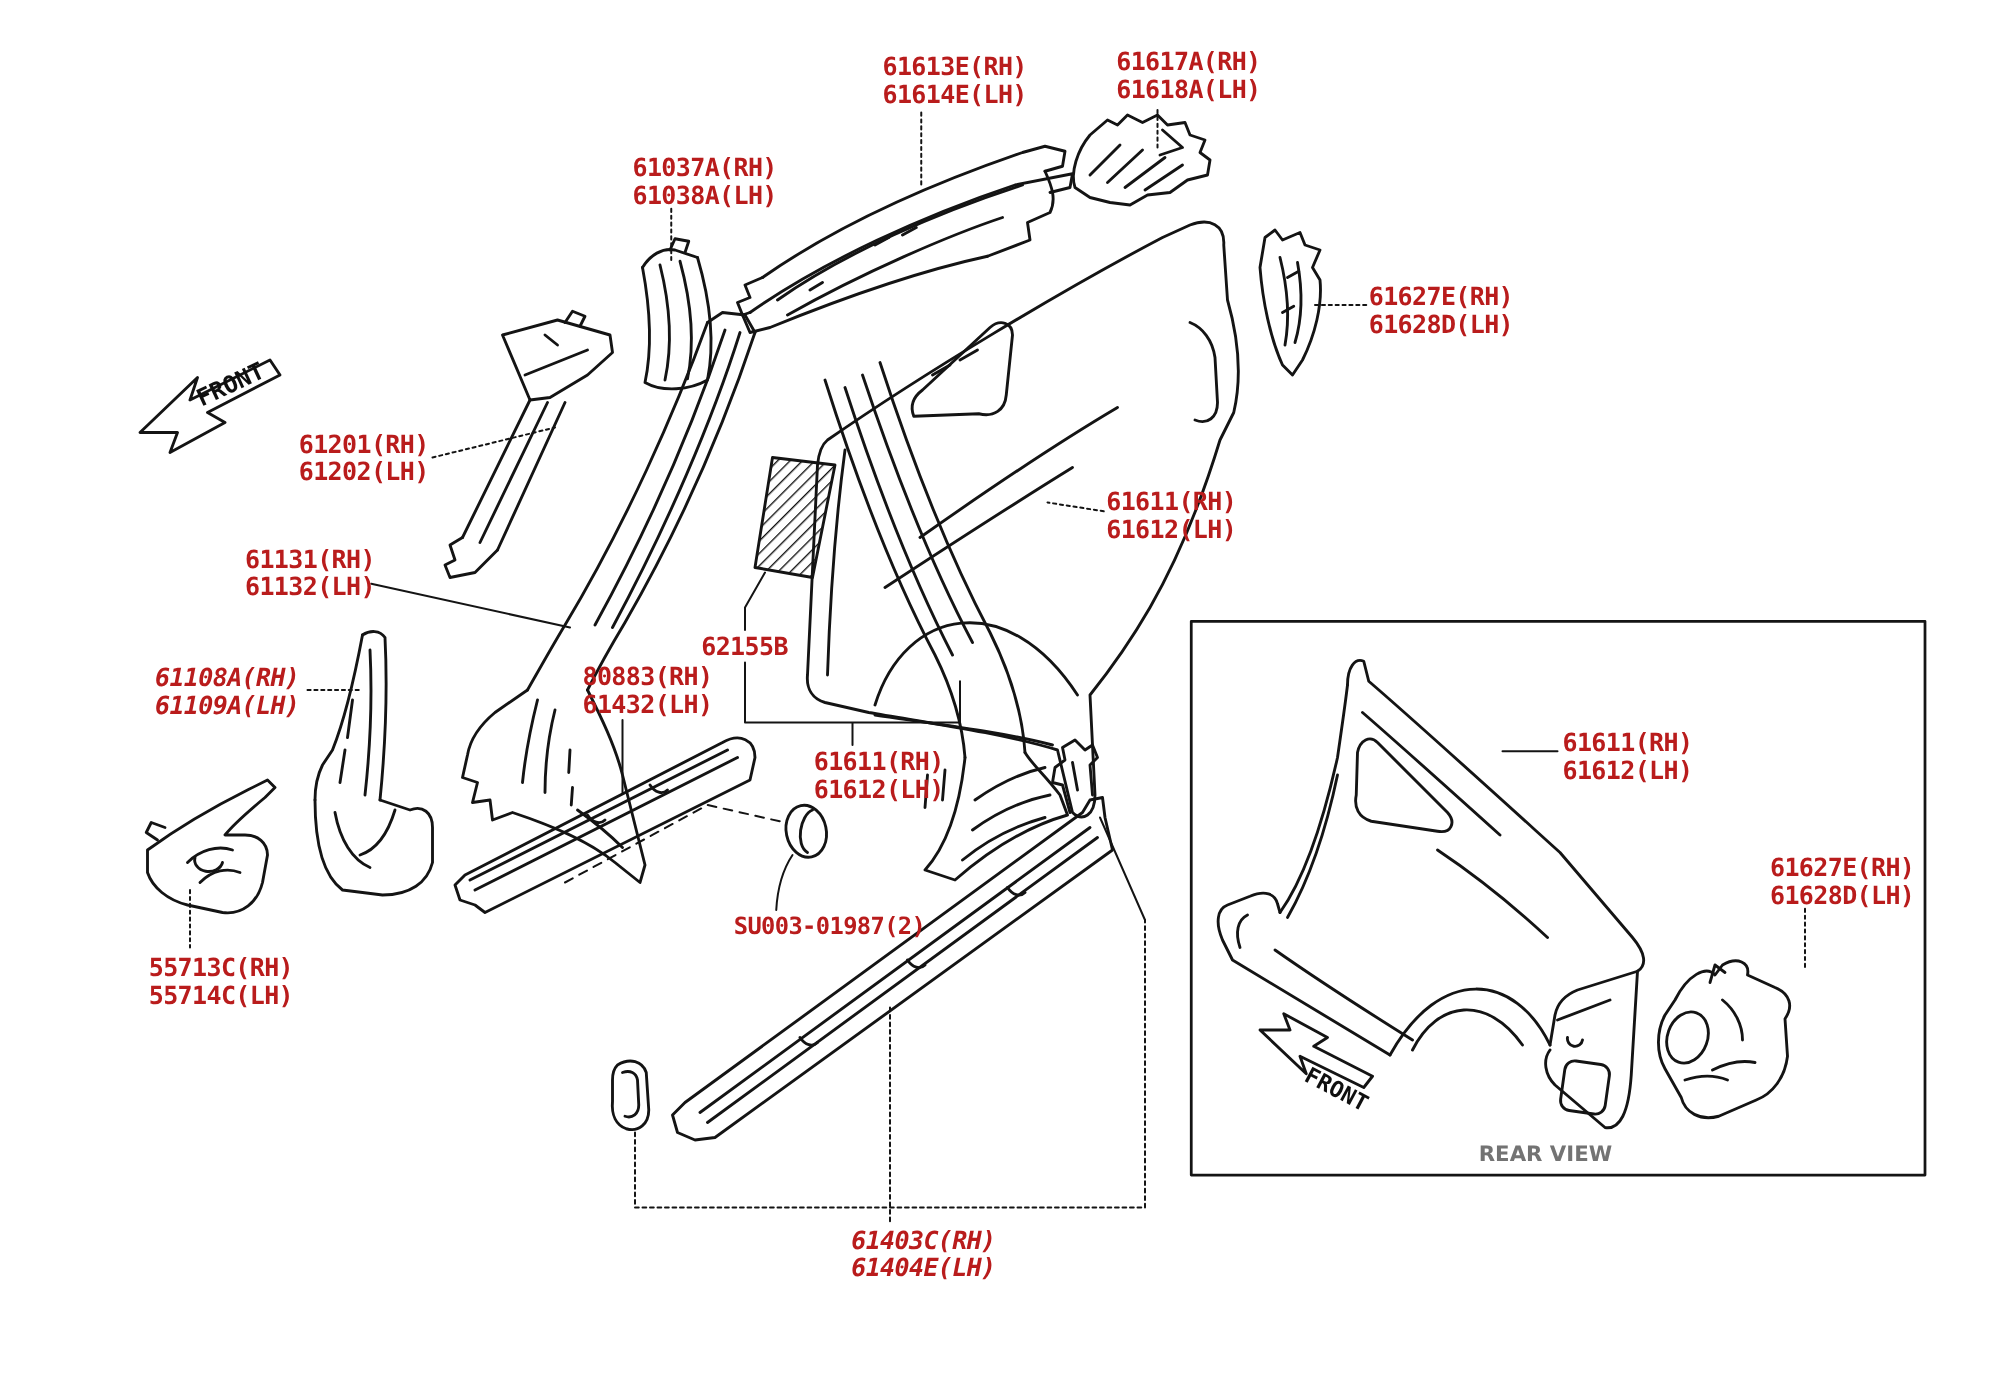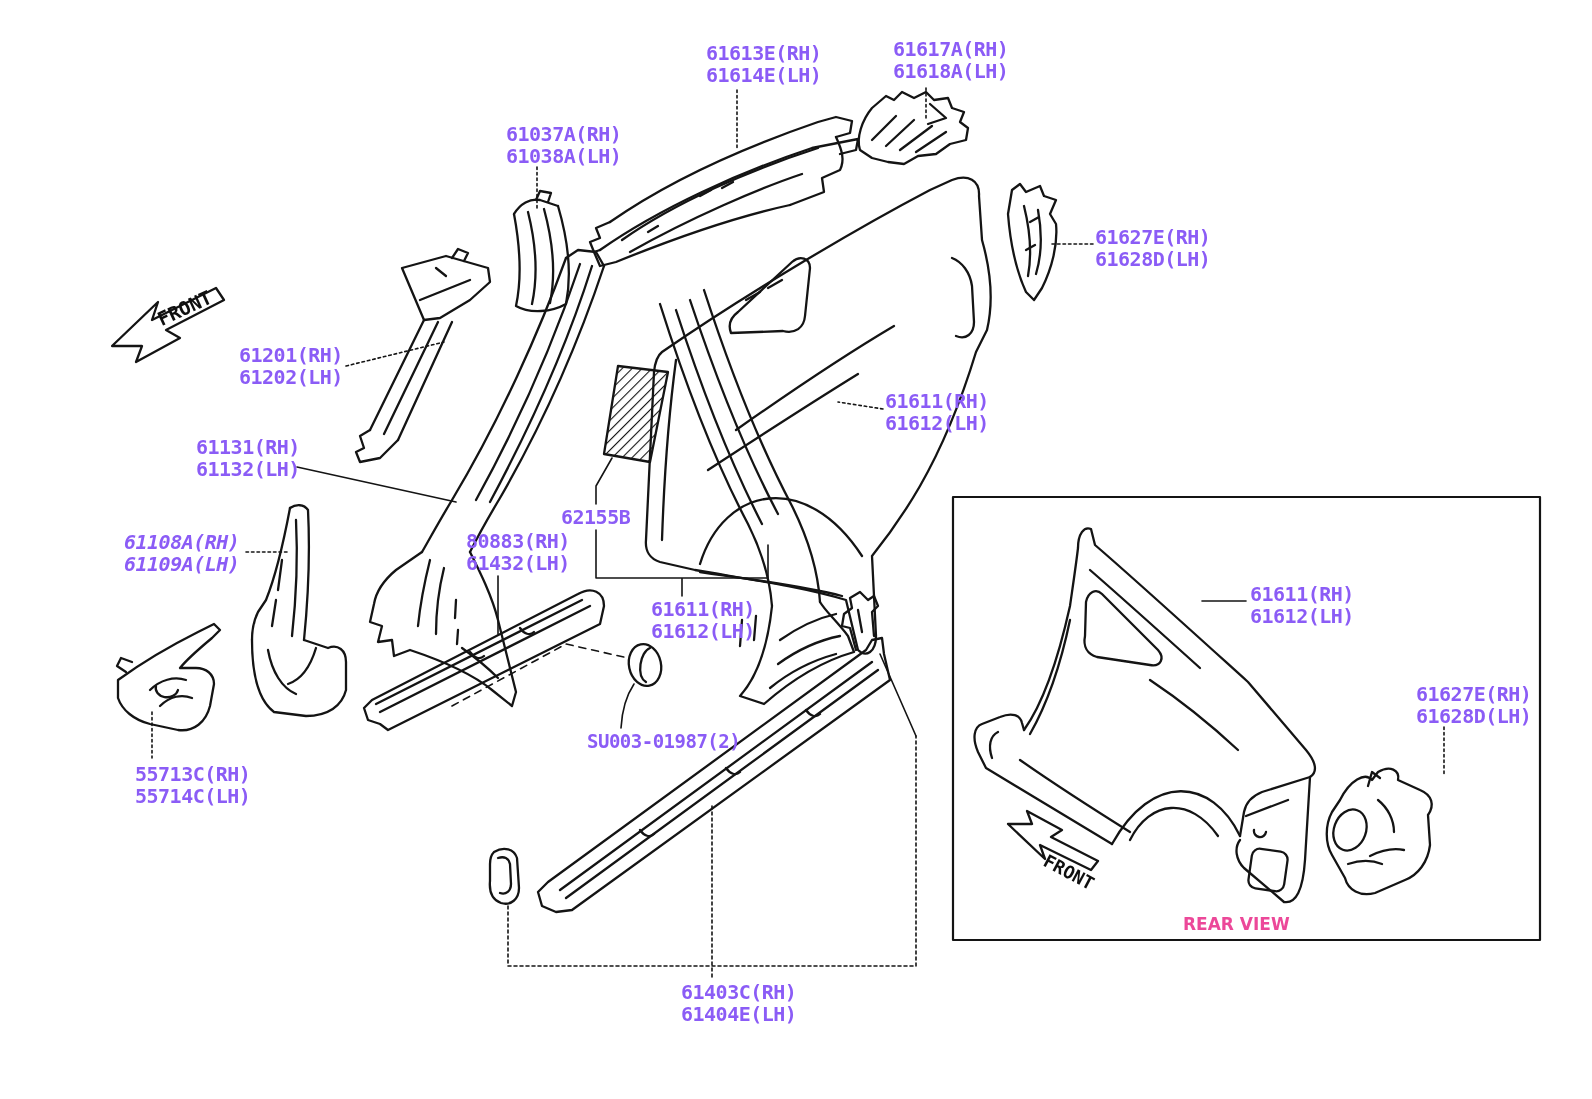--- a/index.html
+++ b/index.html
@@ -1,23 +1,23 @@
 <!DOCTYPE html>
 <html><head>
 <meta charset="utf-8">
 <style>
   html,body{margin:0;padding:0;background:#ffffff;}
   .canvas{position:relative;width:1592px;height:1099px;background:#ffffff;overflow:hidden;
           font-family:"DejaVu Sans Mono", monospace;}
   .canvas svg{position:absolute;left:0;top:0;}
   .lbl{position:absolute;font-weight:bold;font-size:20px;line-height:22px;letter-spacing:-0.5px;
-       color:#8b5cf6;white-space:nowrap;}
+       color:#b91c1c;white-space:nowrap;}
   .lbl span{display:block;}
   .lbl.small{font-size:19px;}
-  .cap{position:absolute;font-family:"DejaVu Sans", sans-serif;font-weight:bold;color:#ec4899;}
+  .cap{position:absolute;font-family:"DejaVu Sans", sans-serif;font-weight:bold;color:#737373;}
   .front-txt{position:absolute;font-weight:bold;font-size:19px;color:#0f0f0f;
              transform-origin:left top;white-space:nowrap;}
 </style>
 </head>
 <body>
 
 <div class="canvas">
 
 <svg width="1592" height="1099" viewBox="0 0 1592 1099">
   <defs>
@@ -234,33 +234,33 @@
   <span>80883(RH)</span>
   <span>61432(LH)</span>
 </div>
 <div class="lbl" style="left:651px;top:598px;">
   <span>61611(RH)</span>
   <span>61612(LH)</span>
 </div>
 <div class="lbl small" style="left:587px;top:730px;">
   <span>SU003-01987(2)</span>
 </div>
-<div class="lbl" style="left:119px;top:763px;margin-left:16px;">
+<div class="lbl" style="left:119px;top:763px;">
   <span>55713C(RH)</span>
   <span>55714C(LH)</span>
 </div>
 <div class="lbl" style="left:1250px;top:583px;">
   <span>61611(RH)</span>
   <span>61612(LH)</span>
 </div>
 <div class="lbl" style="left:1416px;top:683px;">
   <span>61627E(RH)</span>
   <span>61628D(LH)</span>
 </div>
-<div class="lbl" style="left:681px;top:981px;">
+<div class="lbl" style="left:681px;top:981px;font-style:italic;">
   <span>61403C(RH)</span>
   <span>61404E(LH)</span>
 </div>
 
 <div class="front-txt" style="left:154px;top:310px;transform:rotate(-25deg);">FRONT</div>
 <div class="front-txt" style="left:1050px;top:850px;transform:rotate(28deg);font-size:18px;">FRONT</div>
 <div class="cap" style="left:1183px;top:914px;font-size:17px;">REAR VIEW</div>
 <div class="cap" style="left:1508px;top:1068px;font-size:17px;margin-top:41px;">614166B</div>
 
 </div>

